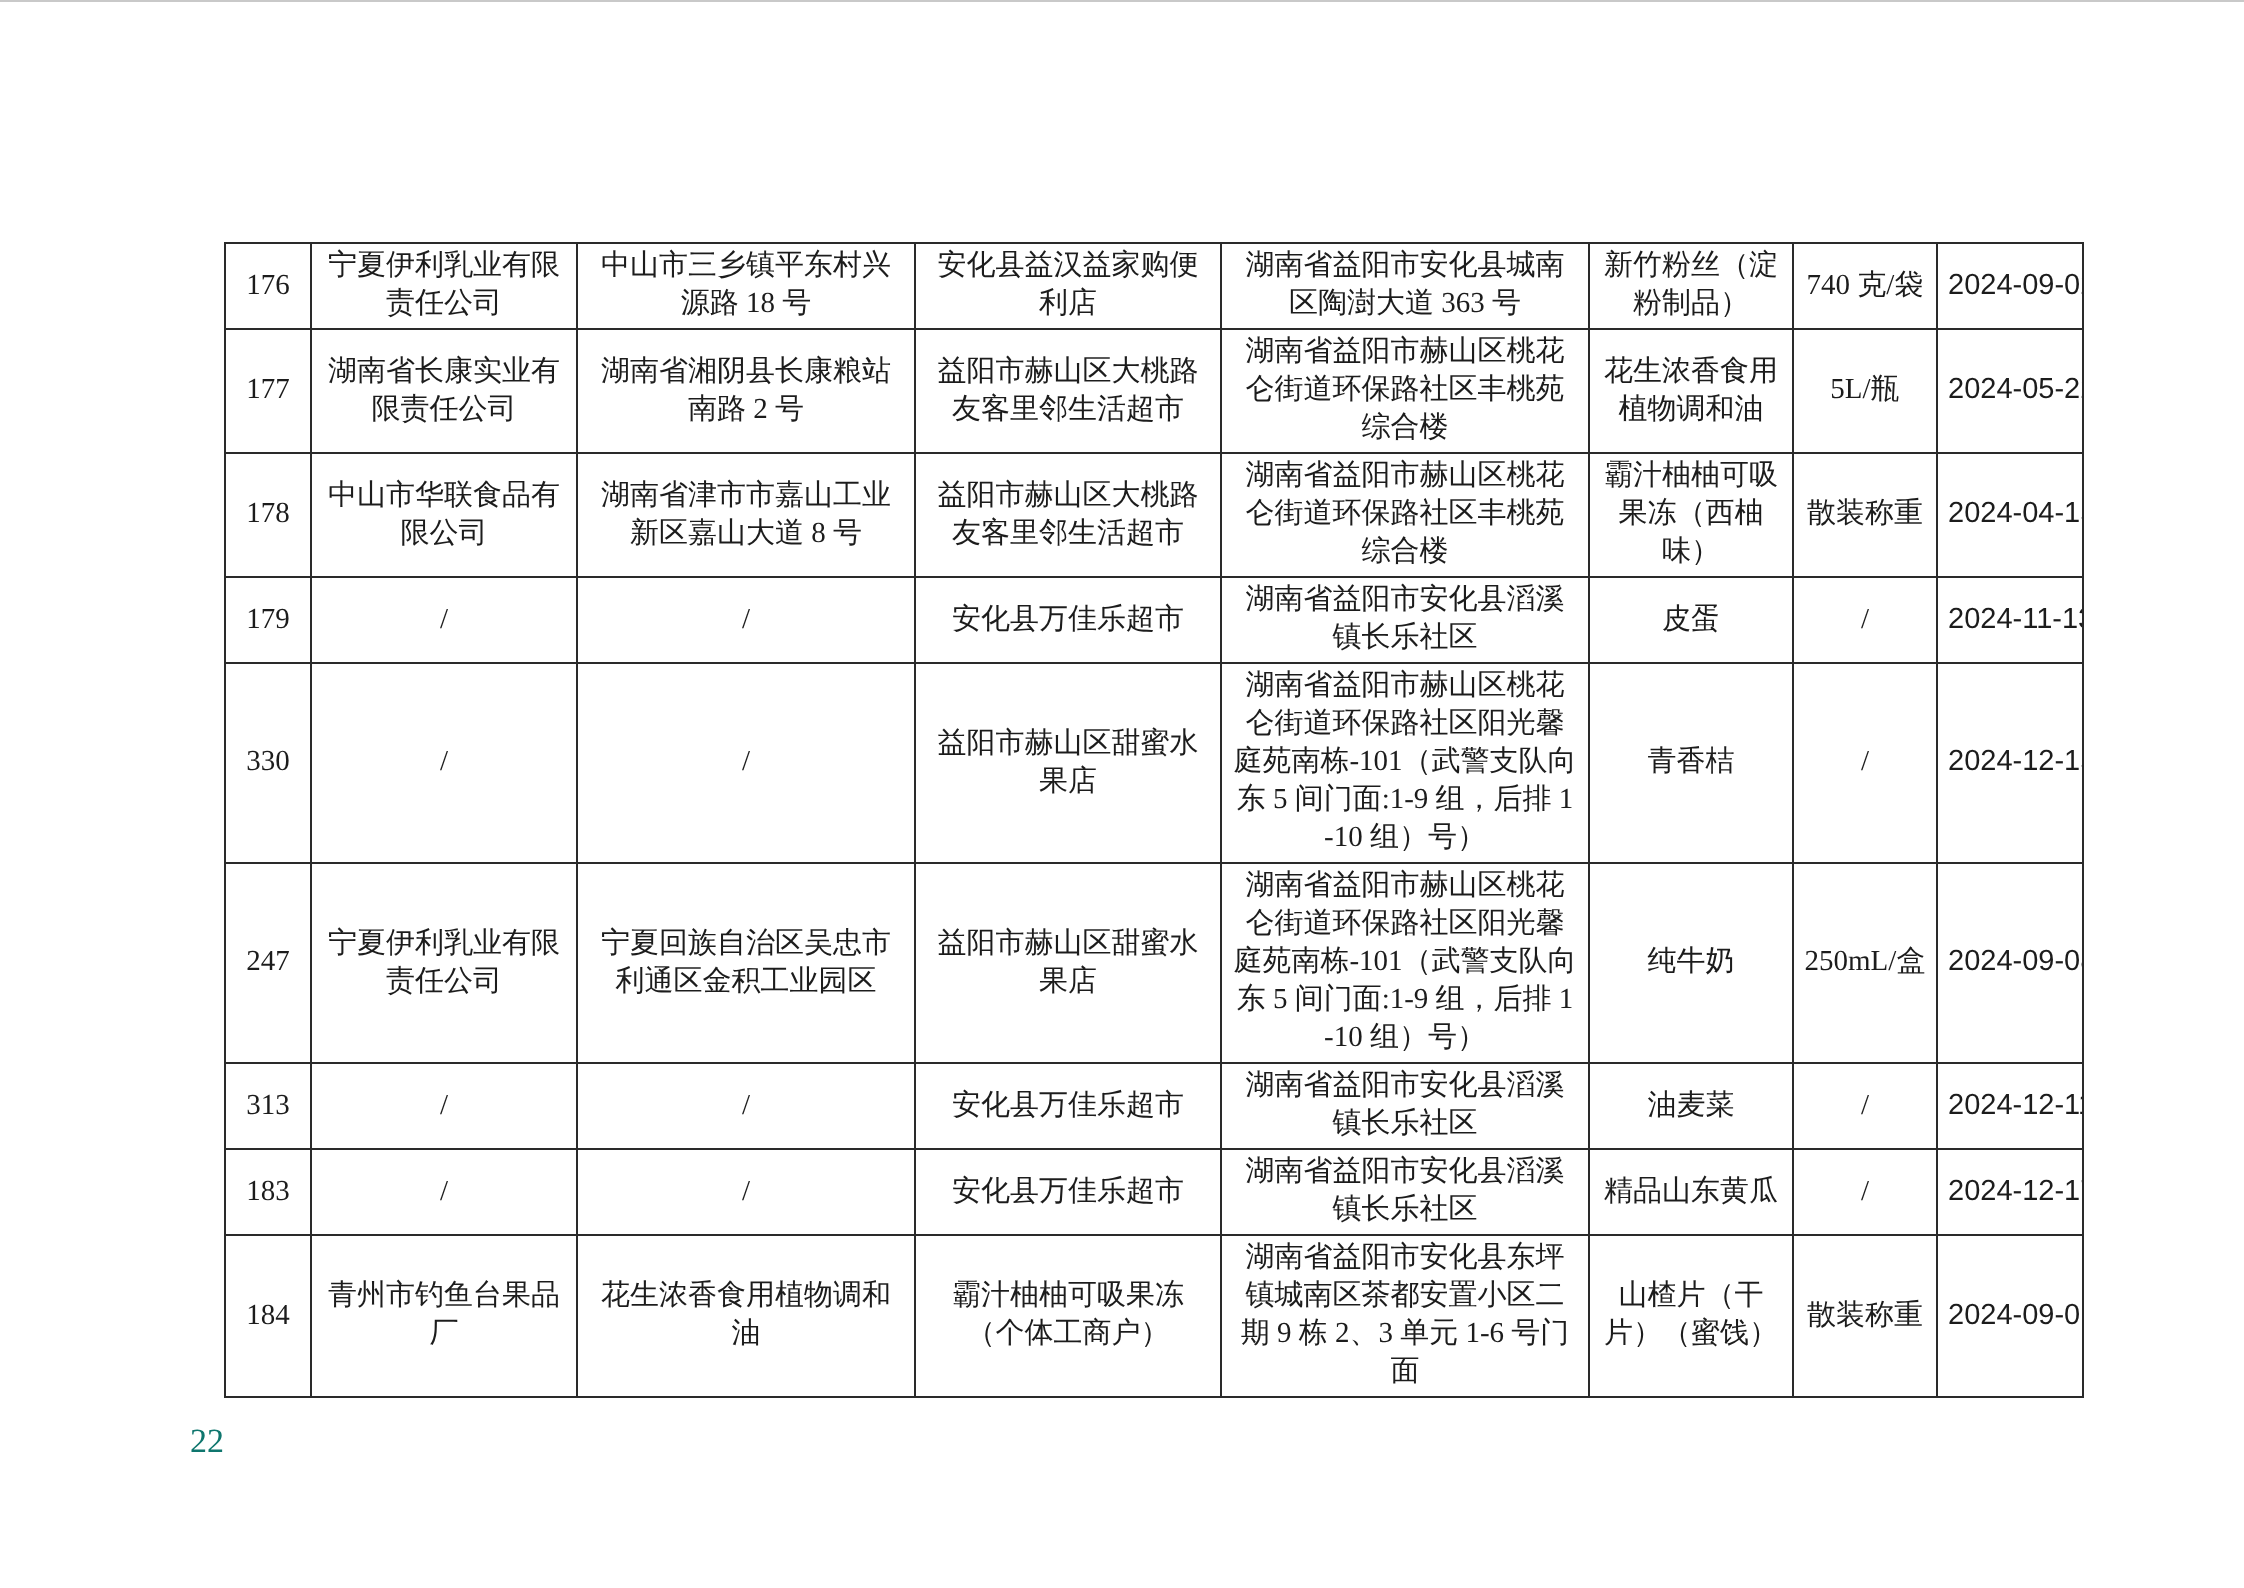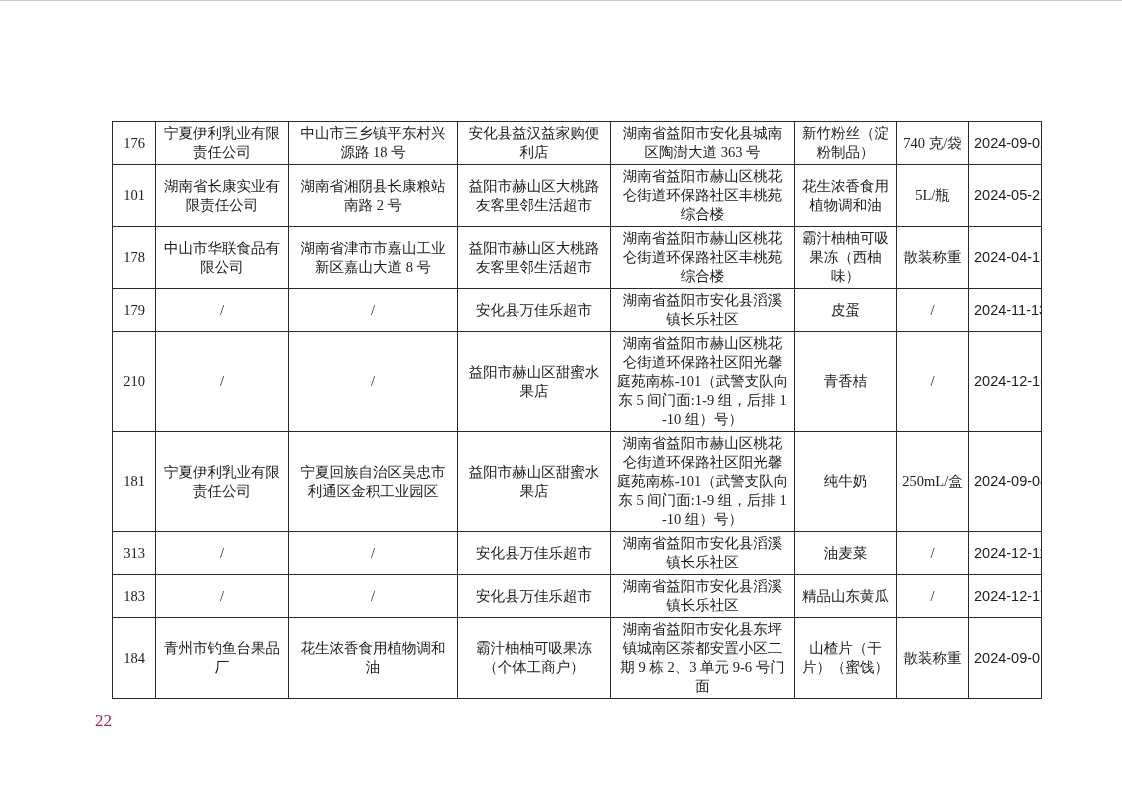--- a/index.html
+++ b/index.html
@@ -46,21 +46,21 @@
     font-size: 13px;
     white-space: nowrap;
     padding: 2px 1px;
   }
   .page-number {
     position: absolute;
     left: 95px;
     top: 710px;
     font-size: 17px;
     line-height: 22px;
-    color: #be185d;
+    color: #0f766e;
   }
 </style>
 </head>
 <body>
 
 <div class="page-top-edge"></div>
 
 <table class="doc-table">
   <colgroup>
     <col style="width:43px">
@@ -77,21 +77,21 @@
         <td class="col-no">176</td>
         <td class="col-producer">宁夏伊利乳业有限责任公司</td>
         <td class="col-producer_address">中山市三乡镇平东村兴源路 18 号</td>
         <td class="col-seller">安化县益汉益家购便利店</td>
         <td class="col-seller_address">湖南省益阳市安化县城南区陶澍大道 363 号</td>
         <td class="col-product">新竹粉丝（淀粉制品）</td>
         <td class="col-spec">740 克/袋</td>
         <td class="col-date">2024-09-02</td>
       </tr>
       <tr>
-        <td class="col-no">101</td>
+        <td class="col-no">177</td>
         <td class="col-producer">湖南省长康实业有限责任公司</td>
         <td class="col-producer_address">湖南省湘阴县长康粮站南路 2 号</td>
         <td class="col-seller">益阳市赫山区大桃路友客里邻生活超市</td>
         <td class="col-seller_address">湖南省益阳市赫山区桃花仑街道环保路社区丰桃苑综合楼</td>
         <td class="col-product">花生浓香食用植物调和油</td>
         <td class="col-spec">5L/瓶</td>
         <td class="col-date">2024-05-22</td>
       </tr>
       <tr>
         <td class="col-no">178</td>
@@ -107,31 +107,31 @@
         <td class="col-no">179</td>
         <td class="col-producer">/</td>
         <td class="col-producer_address">/</td>
         <td class="col-seller">安化县万佳乐超市</td>
         <td class="col-seller_address">湖南省益阳市安化县滔溪镇长乐社区</td>
         <td class="col-product">皮蛋</td>
         <td class="col-spec">/</td>
         <td class="col-date">2024-11-13</td>
       </tr>
       <tr>
-        <td class="col-no">210</td>
+        <td class="col-no">330</td>
         <td class="col-producer">/</td>
         <td class="col-producer_address">/</td>
         <td class="col-seller">益阳市赫山区甜蜜水果店</td>
         <td class="col-seller_address">湖南省益阳市赫山区桃花仑街道环保路社区阳光馨庭苑南栋-101（武警支队向东 5 间门面:1-9 组，后排 1-10 组）号）</td>
         <td class="col-product">青香桔</td>
         <td class="col-spec">/</td>
         <td class="col-date">2024-12-15</td>
       </tr>
       <tr>
-        <td class="col-no">181</td>
+        <td class="col-no">247</td>
         <td class="col-producer">宁夏伊利乳业有限责任公司</td>
         <td class="col-producer_address">宁夏回族自治区吴忠市利通区金积工业园区</td>
         <td class="col-seller">益阳市赫山区甜蜜水果店</td>
         <td class="col-seller_address">湖南省益阳市赫山区桃花仑街道环保路社区阳光馨庭苑南栋-101（武警支队向东 5 间门面:1-9 组，后排 1-10 组）号）</td>
         <td class="col-product">纯牛奶</td>
         <td class="col-spec">250mL/盒</td>
         <td class="col-date">2024-09-08</td>
       </tr>
       <tr>
         <td class="col-no">313</td>
@@ -151,21 +151,21 @@
         <td class="col-seller_address">湖南省益阳市安化县滔溪镇长乐社区</td>
         <td class="col-product">精品山东黄瓜</td>
         <td class="col-spec">/</td>
         <td class="col-date">2024-12-17</td>
       </tr>
       <tr>
         <td class="col-no">184</td>
         <td class="col-producer">青州市钓鱼台果品厂</td>
         <td class="col-producer_address">花生浓香食用植物调和油</td>
         <td class="col-seller">霸汁柚柚可吸果冻（个体工商户）</td>
-        <td class="col-seller_address">湖南省益阳市安化县东坪镇城南区茶都安置小区二期 9 栋 2、3 单元 9-6 号门面</td>
+        <td class="col-seller_address">湖南省益阳市安化县东坪镇城南区茶都安置小区二期 9 栋 2、3 单元 1-6 号门面</td>
         <td class="col-product">山楂片（干片）（蜜饯）</td>
         <td class="col-spec">散装称重</td>
         <td class="col-date">2024-09-01</td>
       </tr>
     </tbody>
 </table>
 
 <div class="page-number">22</div>
 
 </body></html>

